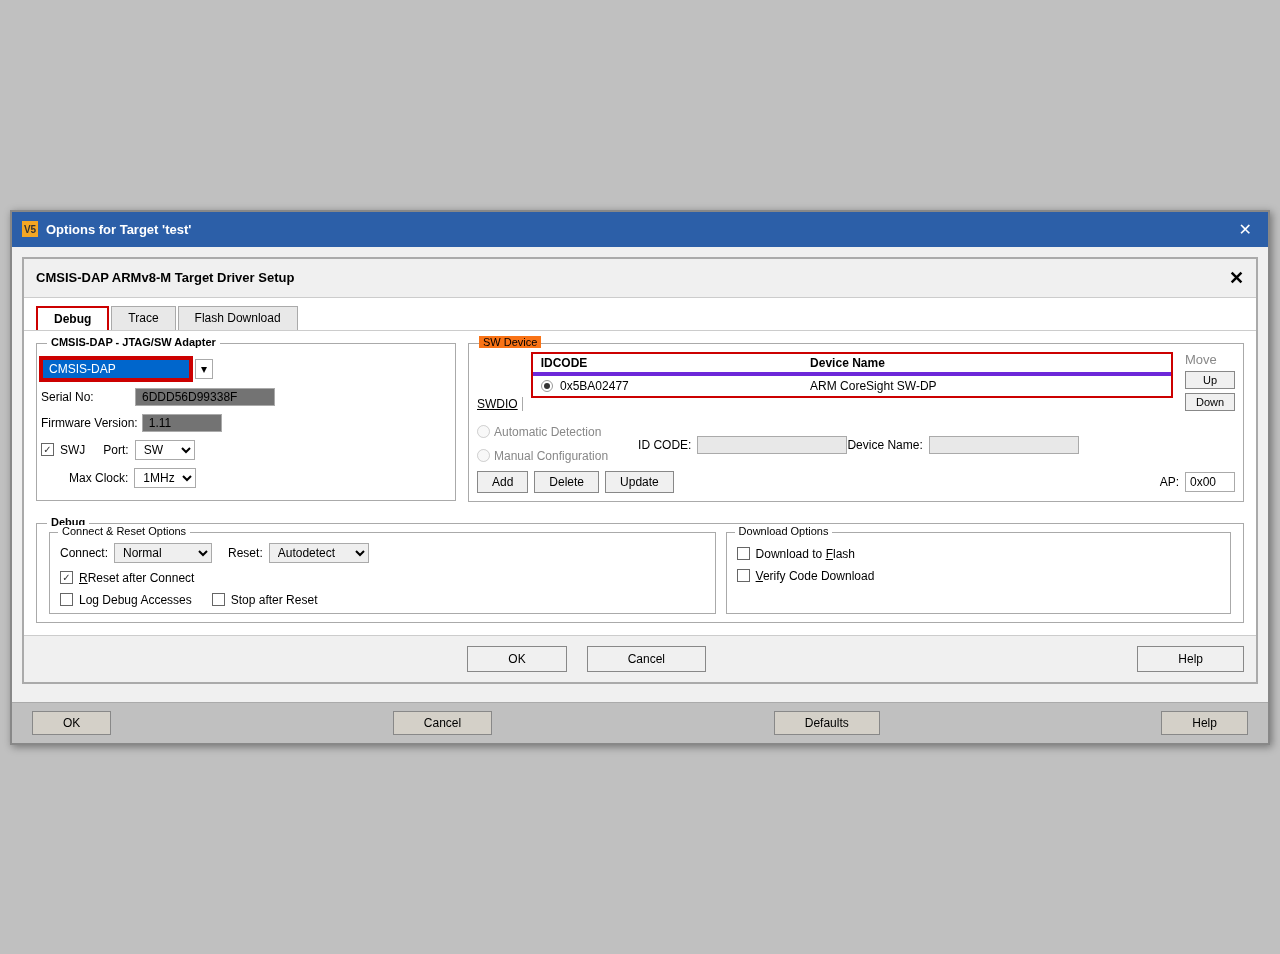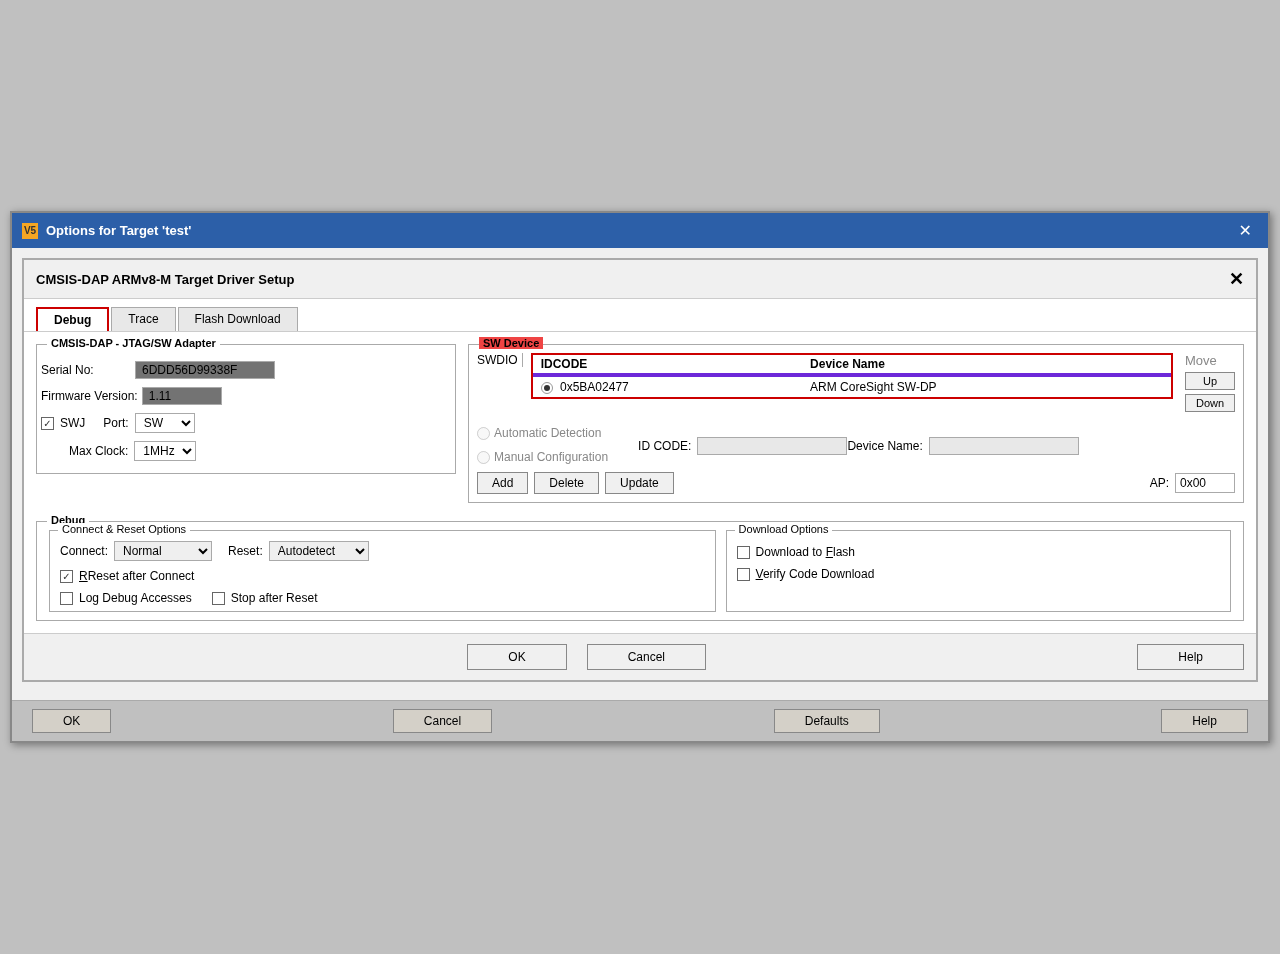--- a/index.html
+++ b/index.html
@@ -231,24 +231,24 @@
       border: 1px solid #aaa;
       padding: 8px;
       position: relative;
       margin-bottom: 8px;
     }
 
     .sw-device-label {
       position: absolute;
       top: -8px;
       left: 10px;
-      background: #ef4444;
+      background: #f97316;
       padding: 0 4px;
       font-size: 11px;
-      font-weight: bold;
+      font-weight: normal;
     }
 
     .device-table {
       width: 100%;
       border-collapse: collapse;
     }
 
     .device-table th {
       font-weight: bold;
       font-size: 12px;
@@ -516,20 +516,24 @@
         </div>
       </div>
 
       <div class="dialog-content">
         <div class="two-col">
 
           <div class="left-panel">
             <div class="group-box">
               <span class="group-label">CMSIS-DAP - JTAG/SW Adapter</span>
 
+              <div class="adapter-row">
+                <div class="select-highlighted" style="border: 2px solid #cc0000; outline: 2px solid #cc0000;">CMSIS-DAP</div>
+                <div class="select-dropdown">▾</div>
+              </div>
 
               <div class="info-row">
                 <span class="info-label">Serial No:</span>
                 <span class="info-value">6DDD56D99338F</span>
               </div>
 
               <div class="info-row">
                 <span class="info-label">Firmware Version:</span>
                 <span class="info-value" style="min-width: 80px;">1.11</span>
               </div>
@@ -556,21 +560,21 @@
               </div>
             </div>
           </div>
 
           <div class="right-panel">
             <div class="sw-device-group">
               <span class="sw-device-label">SW Device</span>
 
               <div style="display: flex; gap: 8px;">
 
-                <div style="display: flex; align-items: flex-start;">
+                <div style="display: flex; align-items: flex-end; text-decoration: underline;">
                   <span style="font-size: 12px; writing-mode: horizontal-tb; border-right: 1px solid #aaa; padding-right: 4px;">SWDIO</span>
                 </div>
 
                 <div style="flex: 1;">
                   <div style="border: 2px solid #cc0000;">
                     <table class="device-table">
                       <thead>
                         <tr>
                           <th>IDCODE</th>
                           <th>Device Name</th>
@@ -620,21 +624,21 @@
               </div>
 
               <div style="display: flex; justify-content: space-between; align-items: center; margin-top: 8px;">
                 <div class="add-del-row">
                   <button class="btn-std">Add</button>
                   <button class="btn-std">Delete</button>
                   <button class="btn-std">Update</button>
                 </div>
                 <div class="ap-row">
                   <span>AP:</span>
-                  <input type="text" value="0x00" style="border: 1px solid rgb(170, 170, 170); padding: 2px 4px; width: 60px; font-size: 12px;">
+                  <input type="text" value="0x00" style="border: 1px solid rgb(170, 170, 170); padding: 2px 4px; width: 50px; font-size: 12px;">
                 </div>
               </div>
             </div>
           </div>
         </div>
 
         <div class="debug-section">
           <span class="debug-section-label">Debug</span>
 
           <div class="debug-inner">

